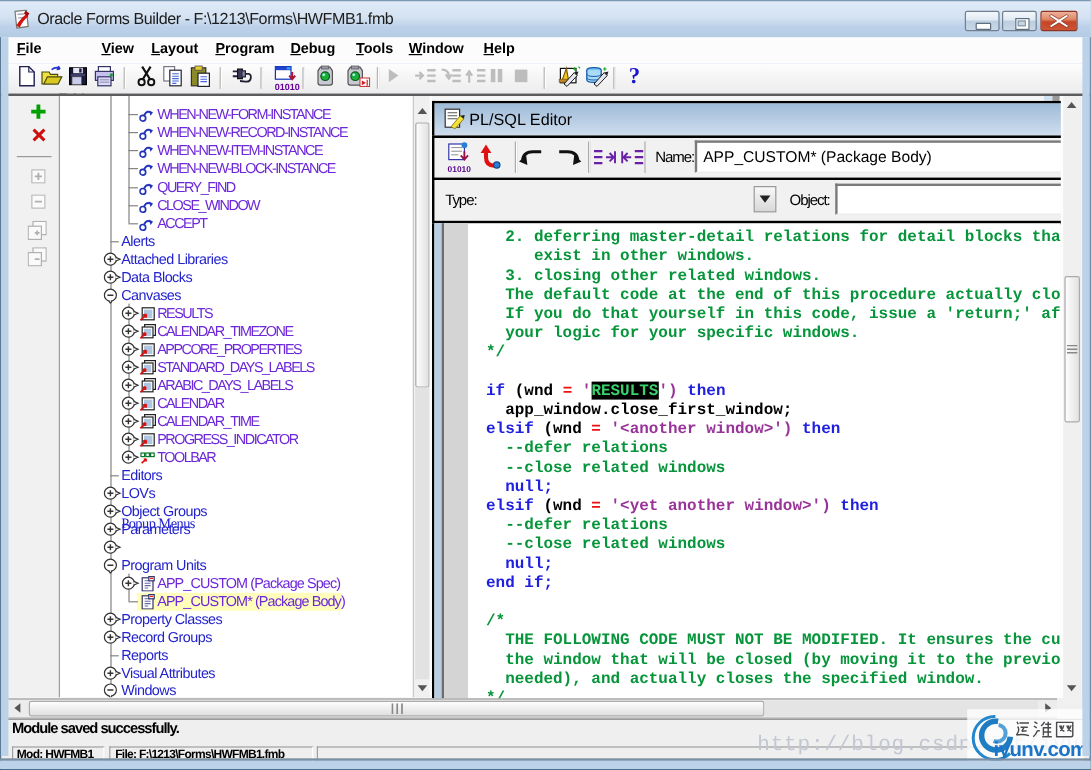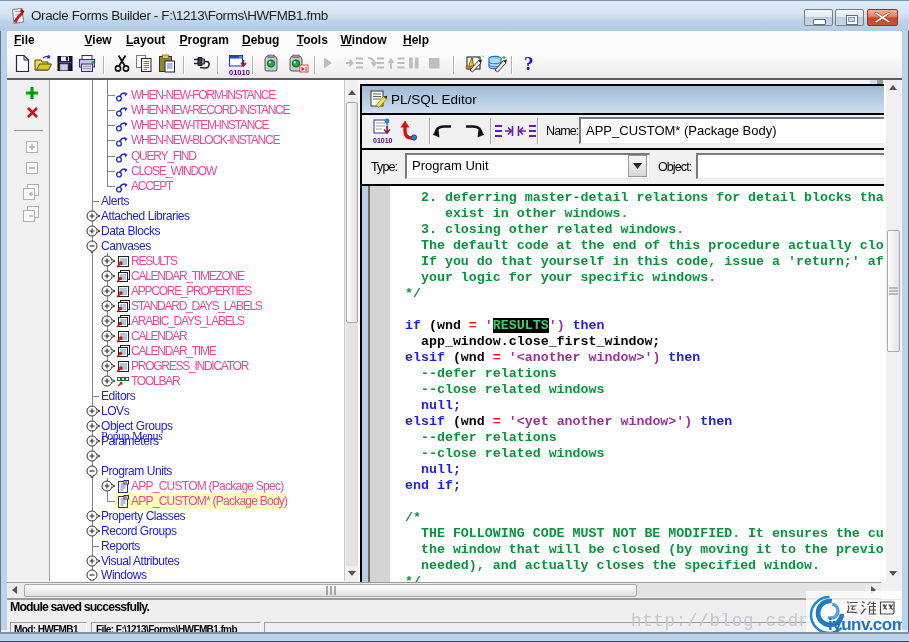--- a/index.html
+++ b/index.html
@@ -20,21 +20,21 @@
   .mi{top:32.5px;font-size:12px;font-weight:bold;color:#000;}
   
   #toolbar{left:1px;top:53px;width:907px;height:25px;
     background:linear-gradient(180deg,#fdfdfd,#ececec);border-bottom:2px solid #5c5c5c;box-sizing:content-box;}
   .tsep{top:3px;width:1px;height:18px;background:#b4b4b4;border-right:1px solid #fff;}
   #tree{left:42px;top:0px;width:295px;height:501px;background:#ffffff;overflow:hidden;}
   .trow{position:absolute;font-size:12px;white-space:nowrap;}
   .cat{color:#2323cd;letter-spacing:-0.45px;}
   .uc{letter-spacing:-1.25px;}
   .uc2{letter-spacing:-0.75px;}
-  .blk{color:#ec4899;}
+  .blk{color:#6d28d9;}
   
   .vline{position:absolute;width:1px;background:#848484;}
   .hdash{position:absolute;height:1px;background:#848484;}
   
   .sb{background:#f0f0f0;}
   .sbthumb{position:absolute;background:linear-gradient(90deg,#fdfdfd,#e2e2e2);border:1px solid #ababab;border-radius:2px;box-sizing:border-box;}
   .sbthumbh{position:absolute;background:linear-gradient(180deg,#fdfdfd,#e0e0e0);border:1px solid #ababab;border-radius:2px;box-sizing:border-box;}
   .fld{position:absolute;background:#fff;border-top:2px solid #7a7a7a;border-left:2px solid #7a7a7a;border-right:1px solid #e8e8e8;border-bottom:1px solid #e8e8e8;box-sizing:border-box;font-size:13px;color:#000;}
   
   #code{position:absolute;left:45px;top:106px;font:bold 13.3px/16px "Liberation Mono",monospace;white-space:pre;color:#000;}
@@ -547,21 +547,20 @@
       <path d="M10 9 l-6 0 M7 5.5 L3.5 9 l3.5 3.5" stroke="#6a1fa8" stroke-width="1.6" fill="none"></path>
       <path d="M2.5 4 v10" stroke="#6a1fa8" stroke-width="1.6"></path>
     </svg>
     <div class="abs" style="left:69px;top:34px;width:1px;height:26px;background:#aaa;border-right:1px solid #fff;"></div>
     <div class="abs" style="left:129.5px;top:34px;width:1px;height:26px;background:#aaa;border-right:1px solid #fff;"></div>
     <div class="abs" style="left:177px;top:34px;width:1px;height:26px;background:#aaa;border-right:1px solid #fff;"></div>
     <div class="abs" style="left:186px;top:40px;font-size:12.5px;letter-spacing:-0.9px;">Name:</div>
     <div class="fld" style="left:219px;top:33px;width:311px;height:27px;padding:4px 0 0 5px;">APP_CUSTOM* (Package Body)</div>
     <div class="abs" style="left:0;top:66px;width:530px;height:37px;border:2px solid #000;border-top:0;border-bottom:3px solid #000;border-right:0;box-sizing:border-box;background:#f1f1f1;"></div>
     <div class="abs" style="left:11px;top:76px;font-size:12.5px;letter-spacing:-0.9px;">Type:</div>
-    <div class="fld" style="left:45px;top:69px;width:245px;height:26px;padding:3px 0 0 5px;">Program Unit</div>
     <div class="abs" style="left:268px;top:71px;width:19px;height:22px;background:linear-gradient(180deg,#f8f8f8,#d8d8d8);border:1px solid #999;box-sizing:border-box;"></div>
     <svg class="abs" style="left:271px;top:78px;" width="13" height="9">
       <path d="M2 1 L6.5 7 L11 1 Z" fill="#222"></path>
     </svg>
     <div class="abs" style="left:298px;top:76px;font-size:12.5px;letter-spacing:-0.9px;">Object:</div>
     <div class="fld" style="left:336px;top:69px;width:194px;height:26px;"></div>
     <div class="abs" style="left:0;top:102px;width:524px;height:396px;border-left:2px solid #000;box-sizing:border-box;background:#fff;"></div>
     <div class="abs" style="left:2px;top:102px;width:6px;height:396px;background:#b9cee3;"></div>
     <div class="abs" style="left:8px;top:102px;width:2px;height:396px;background:#6e6e6e;"></div>
     <div class="abs" style="left:10px;top:102px;width:20px;height:396px;background:#d4d4d4;"></div>

